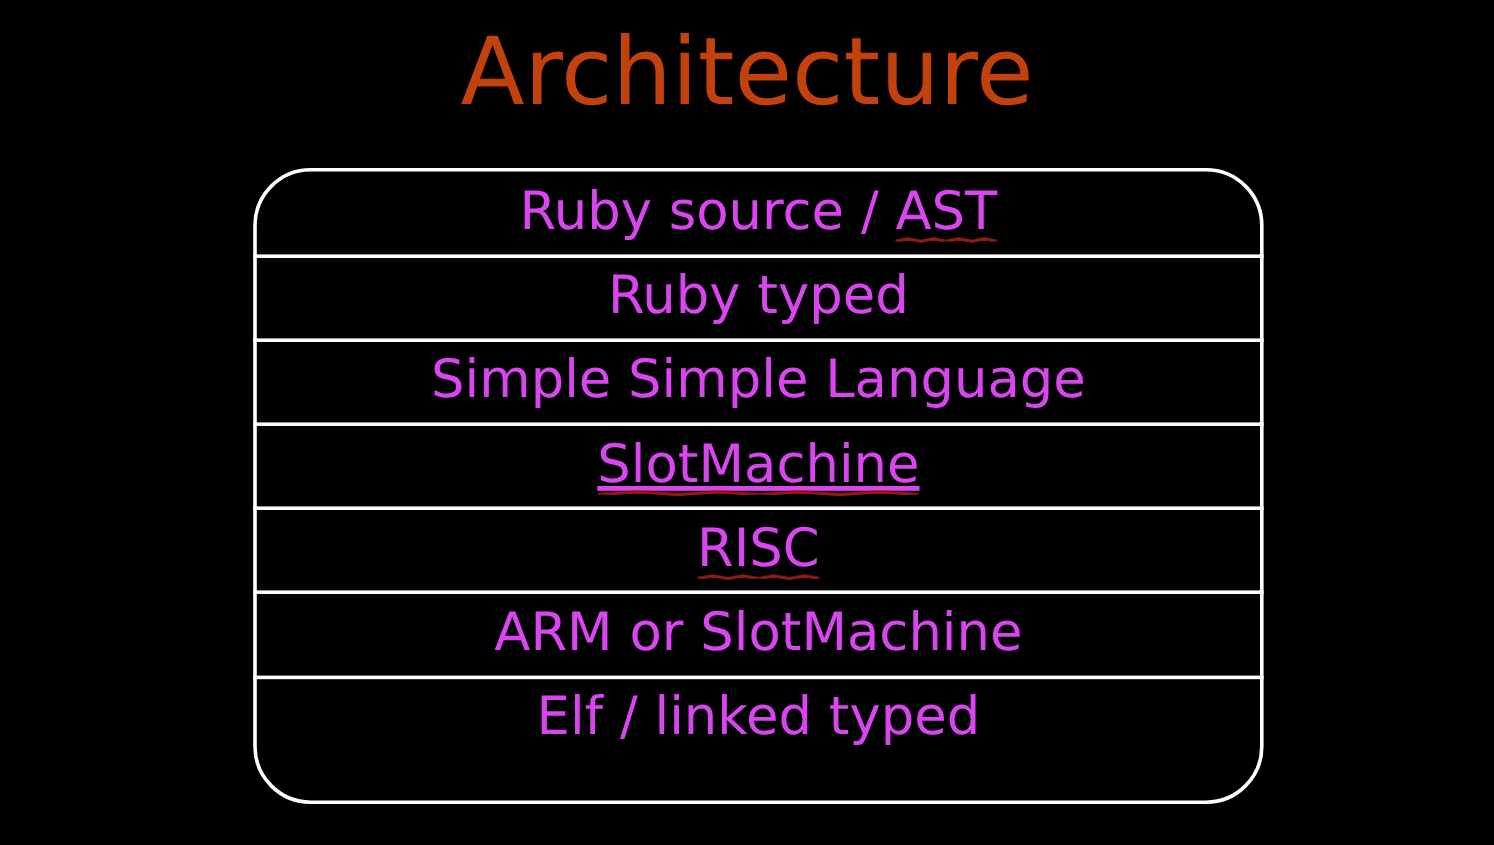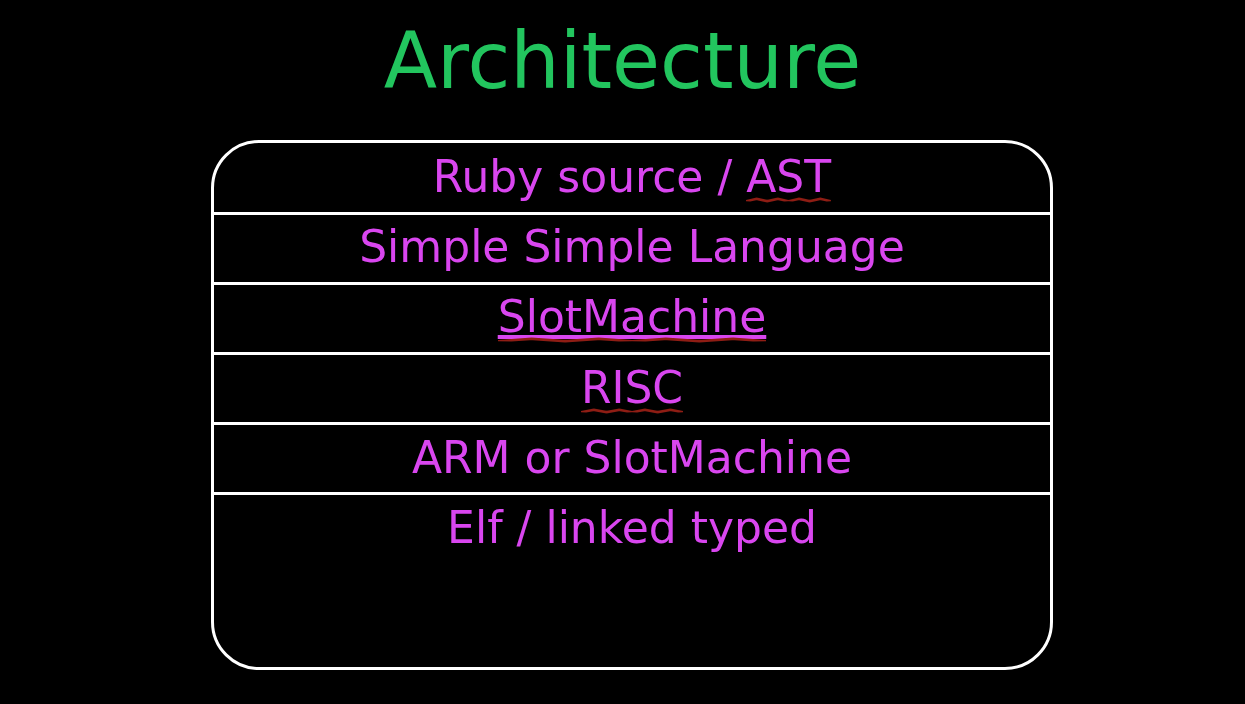--- a/index.html
+++ b/index.html
@@ -21,21 +21,21 @@
     background: #000000;
   }
 
   
   #slide-title {
     position: absolute;
     left: 0;
     top: 22px;
     width: 1245px;
     text-align: center;
-    color: #22c55e;
+    color: #c2410c;
     font-size: 78px;
     font-weight: 400;
     line-height: 1.0;
     letter-spacing: 0px;
     white-space: nowrap;
   }
 
   
   #arch-stack {
     position: absolute;
@@ -105,20 +105,23 @@
                 <defs>
                   <pattern id="sq0" width="6" height="6" patternUnits="userSpaceOnUse">
                     <path d="M0 4.2 L1.5 1.8 L3 4.2 L4.5 1.8 L6 4.2" fill="none" stroke="#8f1d14" stroke-width="1.4"></path>
                   </pattern>
                 </defs>
                 <rect x="0" y="0" width="12" height="6" fill="url(#sq0)"></rect>
               </svg>
             </span></span></span>
       </div>
       <div class="stack-row">
+        <span class="row-label">Ruby typed</span>
+      </div>
+      <div class="stack-row">
         <span class="row-label">Simple Simple Language</span>
       </div>
       <div class="stack-row">
         <span class="row-label"><span style="position: relative; display: inline-block; text-decoration: underline;"><span>SlotMachine</span><span class="squiggle">
               <svg width="100%" height="6" preserveAspectRatio="none" viewBox="0 0 12 6">
                 <defs>
                   <pattern id="sq3" width="6" height="6" patternUnits="userSpaceOnUse">
                     <path d="M0 4.2 L1.5 1.8 L3 4.2 L4.5 1.8 L6 4.2" fill="none" stroke="#8f1d14" stroke-width="1.4"></path>
                   </pattern>
                 </defs>

